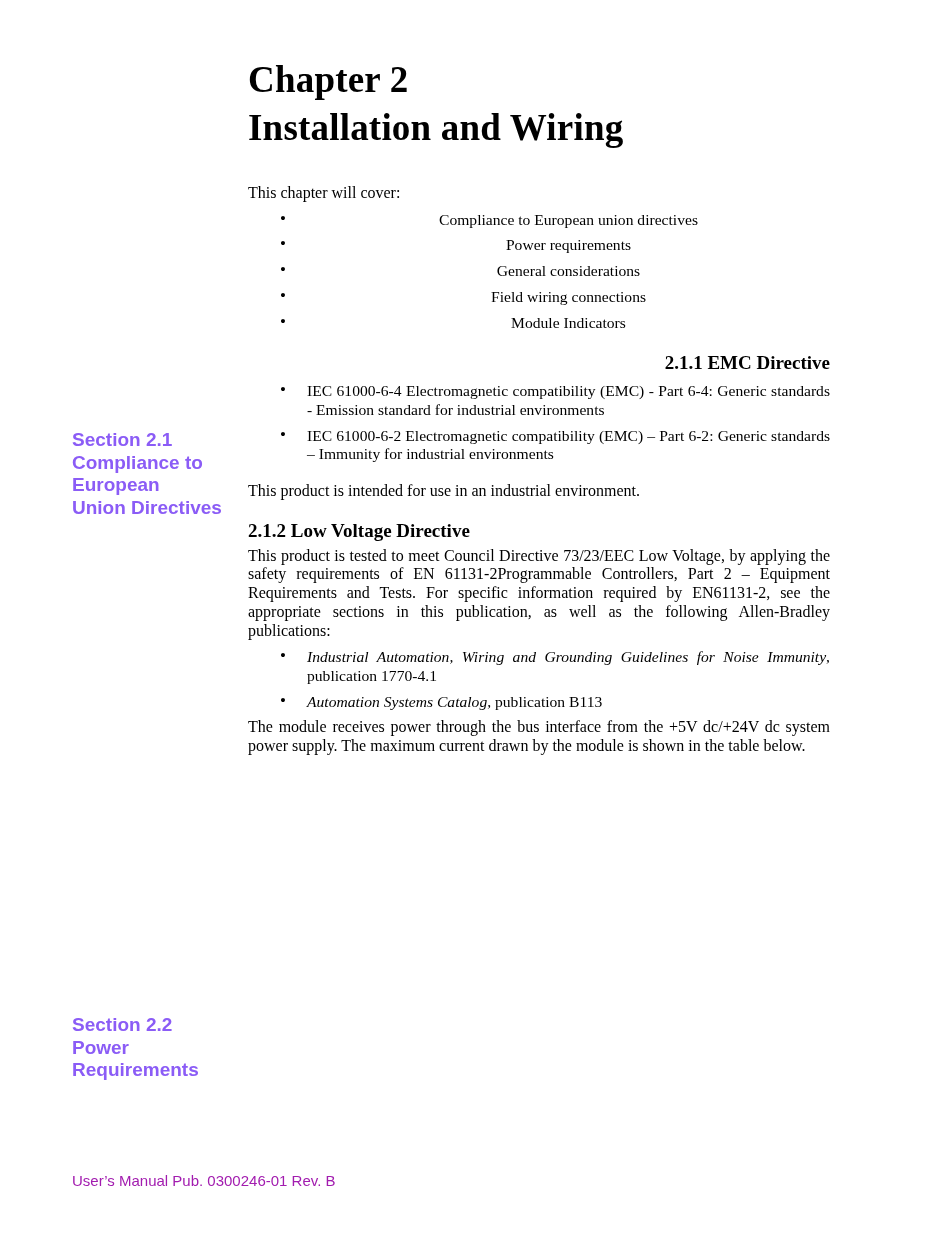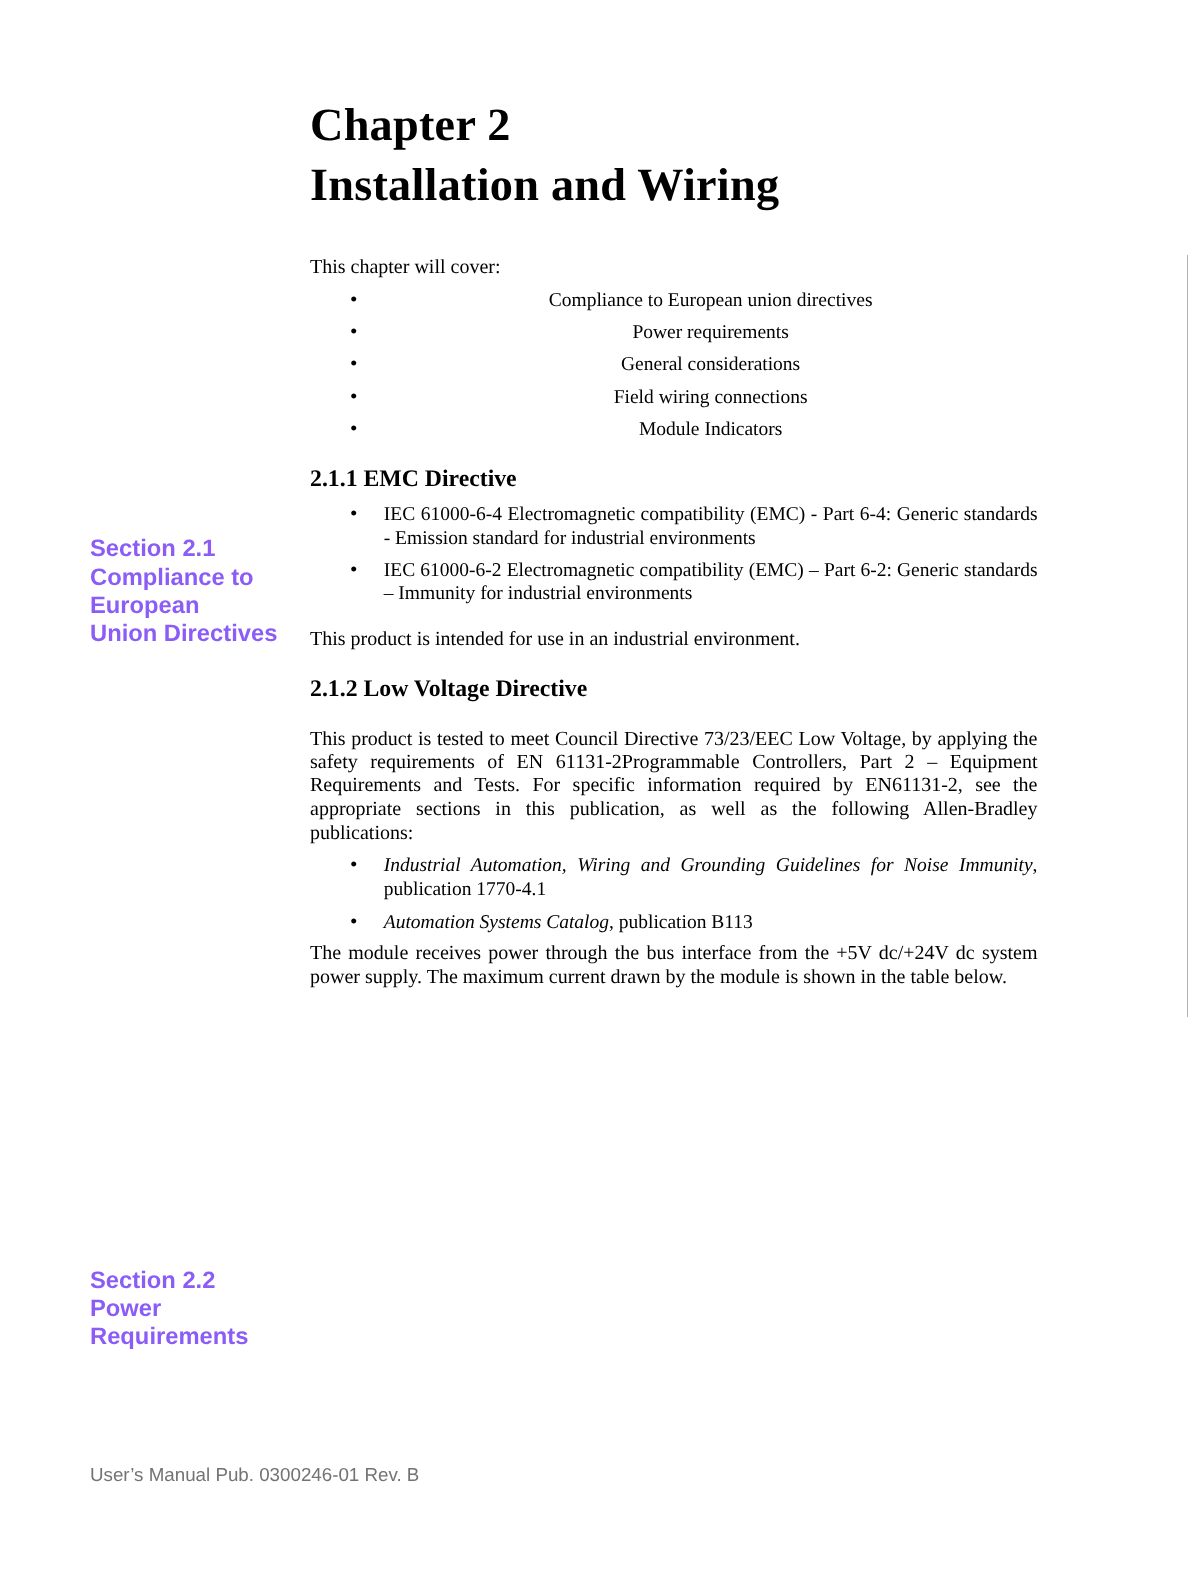--- a/index.html
+++ b/index.html
@@ -30,21 +30,21 @@
   .side-heading--s22 { top: 1014px; }
 
   
   .main-col {
     position: absolute;
     left: 248px;
     top: 0;
     width: 582px;
   }
   .chapter-title {
-    margin-top: 77px;
+    margin-top: 56px;
     font-size: 37px;
     line-height: 48px;
     font-weight: bold;
     letter-spacing: 0.2px;
   }
   p.body, li.body {
     font-size: 16px;
     line-height: 18.7px;
     text-align: justify;
   }
@@ -67,39 +67,39 @@
     font-size: 17px;
   }
   ul.bullets--tight li { text-align: center; }
 
   .p-approved   { margin-top: 112px; }
   .h-sub {
     font-size: 19px;
     line-height: 23px;
     font-weight: bold;
   }
-  .h-emc  { margin-top: 19px; }
+  .h-emc  { margin-top: 19px; text-align: right; }
   .p-emc  { margin-top: 5px; }
   .ul-emc { margin-top: 8px; }
   .p-intended { margin-top: 18px; text-align: right; }
   .h-lv   { margin-top: 18px; }
-  .p-lv   { margin-top: 20px; }
+  .p-lv   { margin-top: 5px; }
   .ul-pubs { margin-top: 8px; }
   .ul-pubs .pub-title { font-style: italic; }
   .p-power { }
 
   
   .footer {
     position: absolute;
     left: 72px;
     top: 1172px;
     font-family: "Liberation Sans", sans-serif;
     font-size: 15px;
     line-height: 18px;
-    color: #737373;
+    color: #a21caf;
   }
 </style>
 </head>
 <body>
 
 <div class="page">
 
   <div class="side-heading side-heading--s21">
     <div>Section 2.1</div>
     <div>Compliance to</div>

